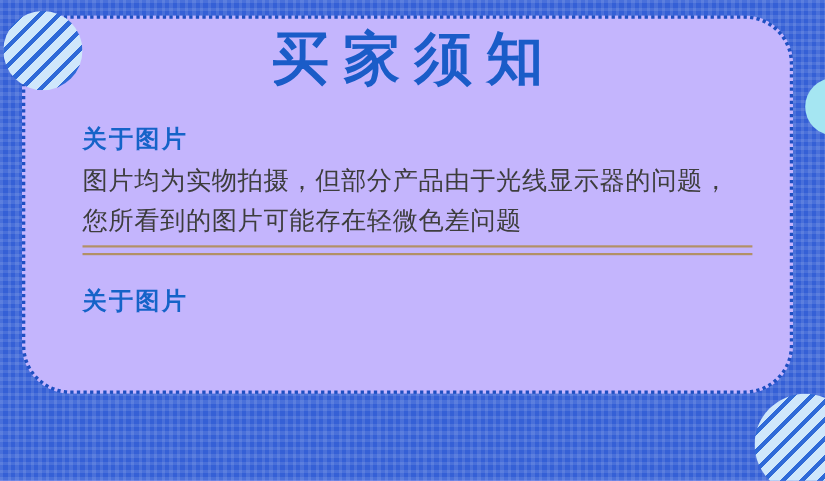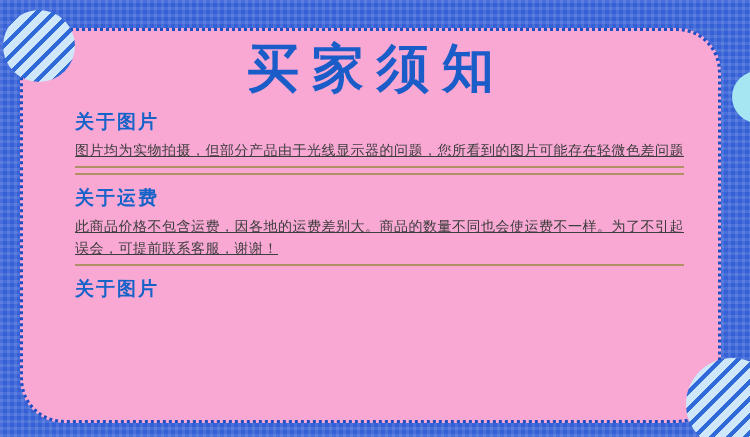--- a/index.html
+++ b/index.html
@@ -10,56 +10,55 @@
     overflow: hidden;
     font-family: "Liberation Sans", "DejaVu Sans", sans-serif;
     background-color: #3560d6;
     background-image:
       repeating-linear-gradient(0deg, rgba(255,255,255,0.10) 0 3px, rgba(0,0,0,0) 3px 7px),
       repeating-linear-gradient(90deg, rgba(255,255,255,0.10) 0 3px, rgba(0,0,0,0) 3px 7px);
   }
   .card {
     position: absolute;
     left: 20px;
-    top: 28px;
+    top: 14px;
     width: 701px;
-    height: 395px;
-    background: #f9a8d4;
+    height: 344px;
+    background: #c4b5fd;
     border: 3px dotted #1e4fc2;
     border-radius: 26px 44px 44px 44px;
     box-sizing: border-box;
     z-index: 1;
   }
   .title {
     text-align: center;
     margin-top: 8px;
     height: 58px;
     line-height: 58px;
     font-size: 52px;
     font-weight: 900;
     color: #1a5cc8;
     letter-spacing: 13px;
     text-indent: 13px;
   }
   .sections {
     padding: 2px 34px 0 52px;
   }
   .section-heading {
-    font-size: 19px;
+    font-size: 22px;
     font-weight: bold;
     color: #1563c8;
     letter-spacing: 2px;
-    margin: 10px 0 4px 0;
+    margin: 27px 0 4px 0;
   }
   .section-body {
-    font-size: 14px;
-    line-height: 22px;
+    font-size: 23px;
+    line-height: 36px;
     color: #3d3d3d;
     letter-spacing: 0.5px;
-    text-decoration: underline;
   }
   .divider {
     border: none;
     border-top: 2px solid #b29066;
     margin: 5px 0 4px 0;
   }
   .circle {
     position: absolute;
     border-radius: 50%;
     z-index: 2;
@@ -82,25 +81,20 @@
     <div>
       <div class="section-heading">关于图片</div>
       <div class="section-body">图片均为实物拍摄，但部分产品由于光线显示器的问题，您所看到的图片可能存在轻微色差问题</div>
       <hr class="divider">
     </div>
 
     <div>
       <hr class="divider">
     </div>
 
-    <div>
-      <div class="section-heading">关于运费</div>
-      <div class="section-body">此商品价格不包含运费，因各地的运费差别大。商品的数量不同也会使运费不一样。为了不引起误会，可提前联系客服，谢谢！</div>
-      <hr class="divider">
-    </div>
 
     <div>
       <div class="section-heading">关于图片</div>
 
     </div>
 
   </div>
 </div>
 
 <div class="circle striped circle-tl"></div>

